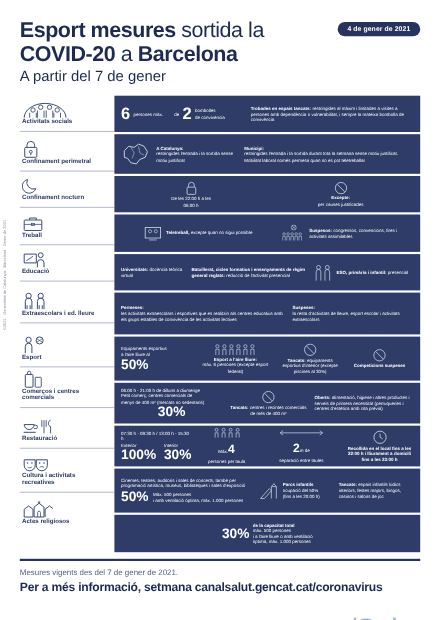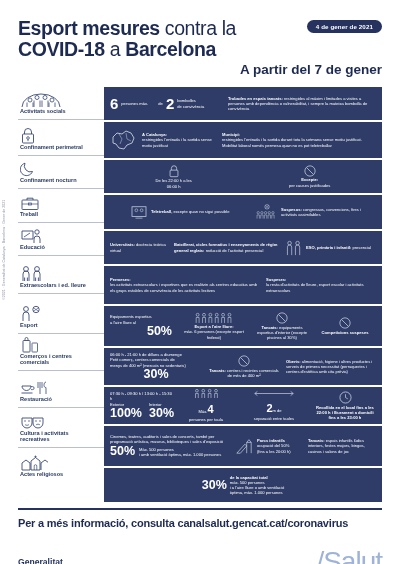--- a/index.html
+++ b/index.html
@@ -12,21 +12,21 @@
     overflow:hidden;
   }
   .page { width:400px; height:564px; position:relative; padding:0 18px; }
 
   
   .header { padding:18px 0 8px 0; position:relative; }
   .h-line1 { font-size:19.5px; line-height:21px; letter-spacing:-0.4px; }
   .h-line1 .bold { font-weight:bold; }
   .h-line2 { font-size:19.5px; line-height:21px; letter-spacing:-0.4px; }
   .h-line2 .bold { font-weight:bold; }
-  .h-line3 { font-size:13.5px; line-height:18px; margin-top:1px; font-weight:700;text-align:right; }
+  .h-line3 { font-size:13.5px; line-height:18px; margin-top:1px; font-weight:400; }
   .date-pill {
     position:absolute; right:0; top:20px;
     background:#25335e; color:#fff;
     font-size:6.2px; font-weight:bold;
     padding:3px 9px; border-radius:8px;
     letter-spacing:0.1px;
   }
 
   
   .grid { display:flex; width:364px; }
@@ -46,21 +46,21 @@
   .row {
     background:#2e3c67; color:#ffffff;
     display:flex; align-items:center;
     padding:3px 6px; gap:6px;
   }
   .cell { display:flex; align-items:center; gap:3px; }
   .txt { font-size:4.1px; line-height:5.1px; }
   .txt b { font-weight:bold; }
   .big { font-size:15px; font-weight:bold; line-height:15px; }
   .med { font-size:11px; font-weight:bold; line-height:11px; }
-  .pct { font-size:12.5px; font-weight:bold; line-height:13px;text-align:right; }
+  .pct { font-size:12.5px; font-weight:bold; line-height:13px; }
   .icon-w svg { display:block; }
 
   
   .credit {
     position:absolute; left:2px; top:300px;
     transform:rotate(-90deg); transform-origin:left top;
     font-size:3.6px; color:#8a90a5; white-space:nowrap;
   }
 
   
@@ -72,24 +72,24 @@
   .gen-txt { font-size:8.6px; line-height:10px; font-weight:bold; color:#25335e; }
   .salut { font-size:28px; font-weight:400; color:#9fb2d8; letter-spacing:-1px; }
 </style>
 </head>
 <body>
 
 <div class="page">
 
   <div class="header">
     <div class="h-line1">
-      <span class="bold">Esport mesures</span><span> contra la</span>
+      <span class="bold">Esport mesures</span><span> sortida la</span>
     </div>
     <div class="h-line2">
-      <span class="bold">COVID-18</span><span> a </span><span class="bold">Barcelona</span>
+      <span class="bold">COVID-20</span><span> a </span><span class="bold">Barcelona</span>
     </div>
     <div class="h-line3">A partir del 7 de gener</div>
     <div class="date-pill">4 de gener de 2021</div>
   </div>
 
   <div class="credit">©2021 · Generalitat de Catalunya · Barcelona · Gener de 2021</div>
 
   <div class="grid">
 
     <div class="side">
@@ -474,21 +474,22 @@
             <span class="txt" style="display:block">i a l'aire lliure o amb ventilació</span>
             <span class="txt" style="display:block">òptima, màx. 1.000 persones</span>
           </span>
         </div>
       </div>
 
     </div>
   </div>
 
   <div class="rule"></div>
-  <div class="f2">Per a més informació, consulta canalsalut.gencat.cat/coronavirus</div>
+  <div class="f1">Mesures vigents des del 7 de gener de 2021.</div>
+  <div class="f2">Per a més informació, setmana canalsalut.gencat.cat/coronavirus</div>
 
   <div class="brandrow">
     <div class="gen">
 
       <span class="gen-txt">
         <span style="display:block">Generalitat</span>
 
       </span>
     </div>
     <div class="salut">/Salut</div>

